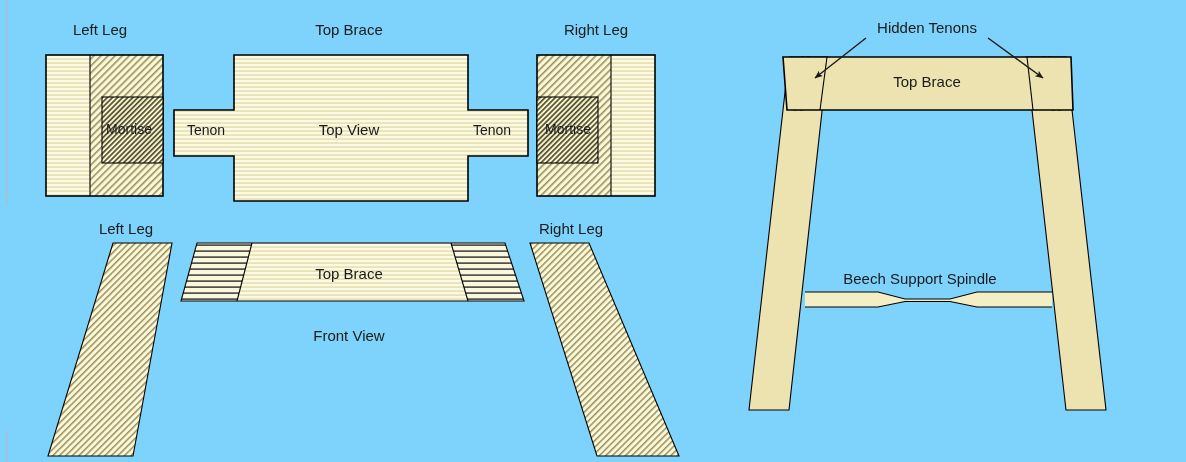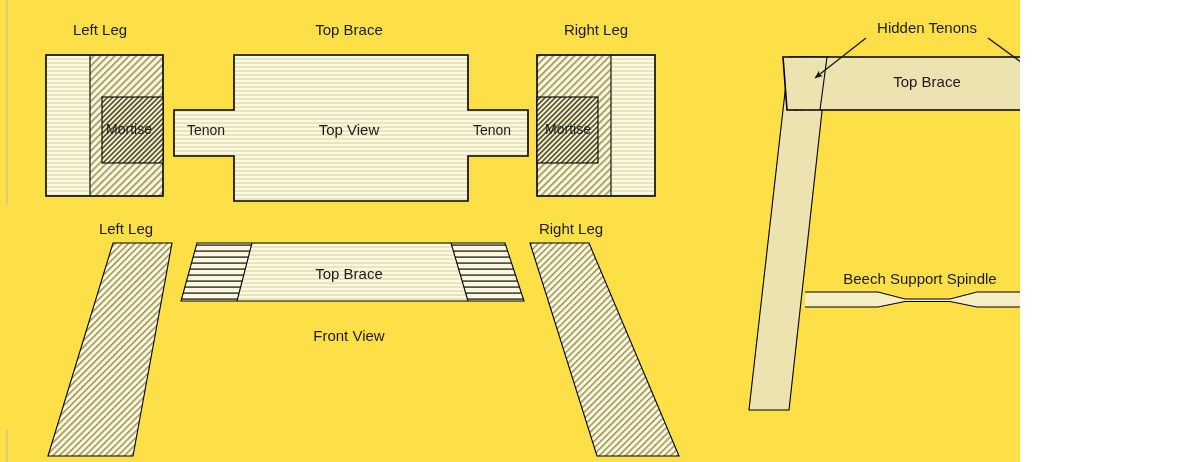--- a/index.html
+++ b/index.html
@@ -6,23 +6,23 @@
   html, body {
     margin: 0;
     padding: 0;
     background: #ffffff;
   }
   body {
     font-family: "Liberation Sans", sans-serif;
   }
   #stage {
     position: relative;
-    width: 1020px;
+    width: 1186px;
     height: 462px;
-    background: #fde047;
+    background: #7dd3fc;
     overflow: hidden;
   }
   #stage svg {
     position: absolute;
     top: 0;
     left: 0;
     display: block;
   }
   .lbl {
     font-family: "Liberation Sans", sans-serif;

